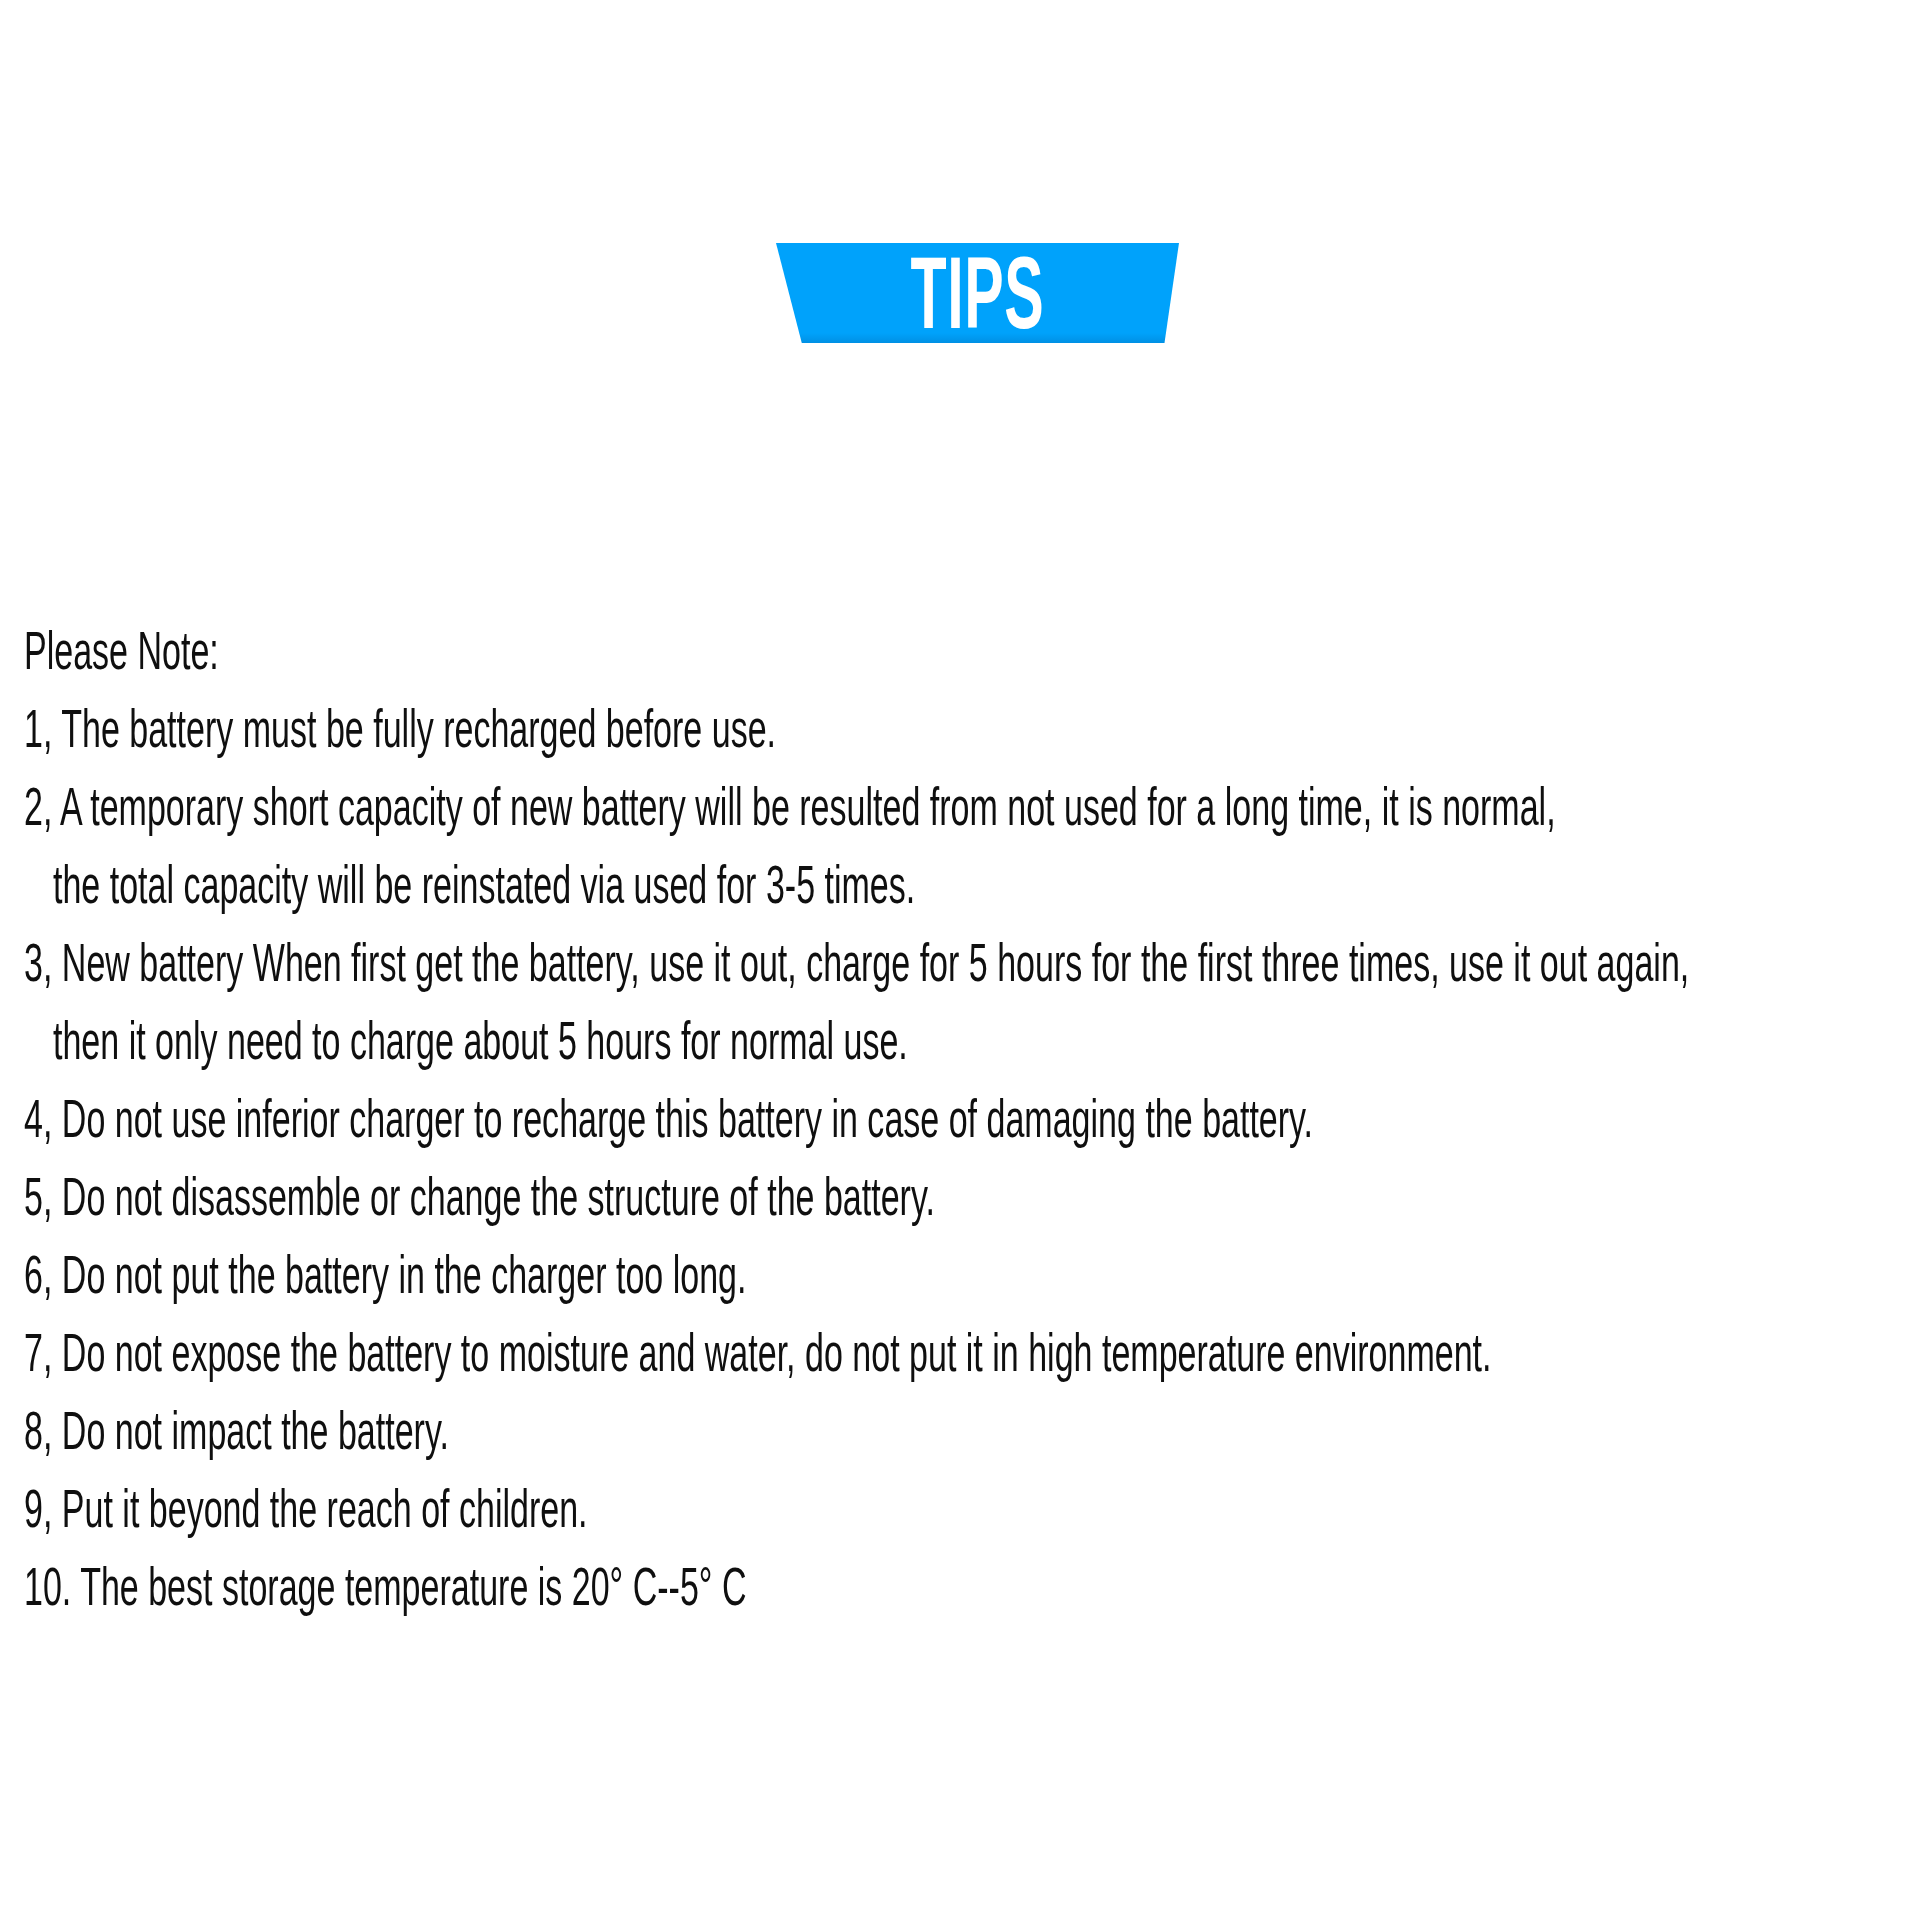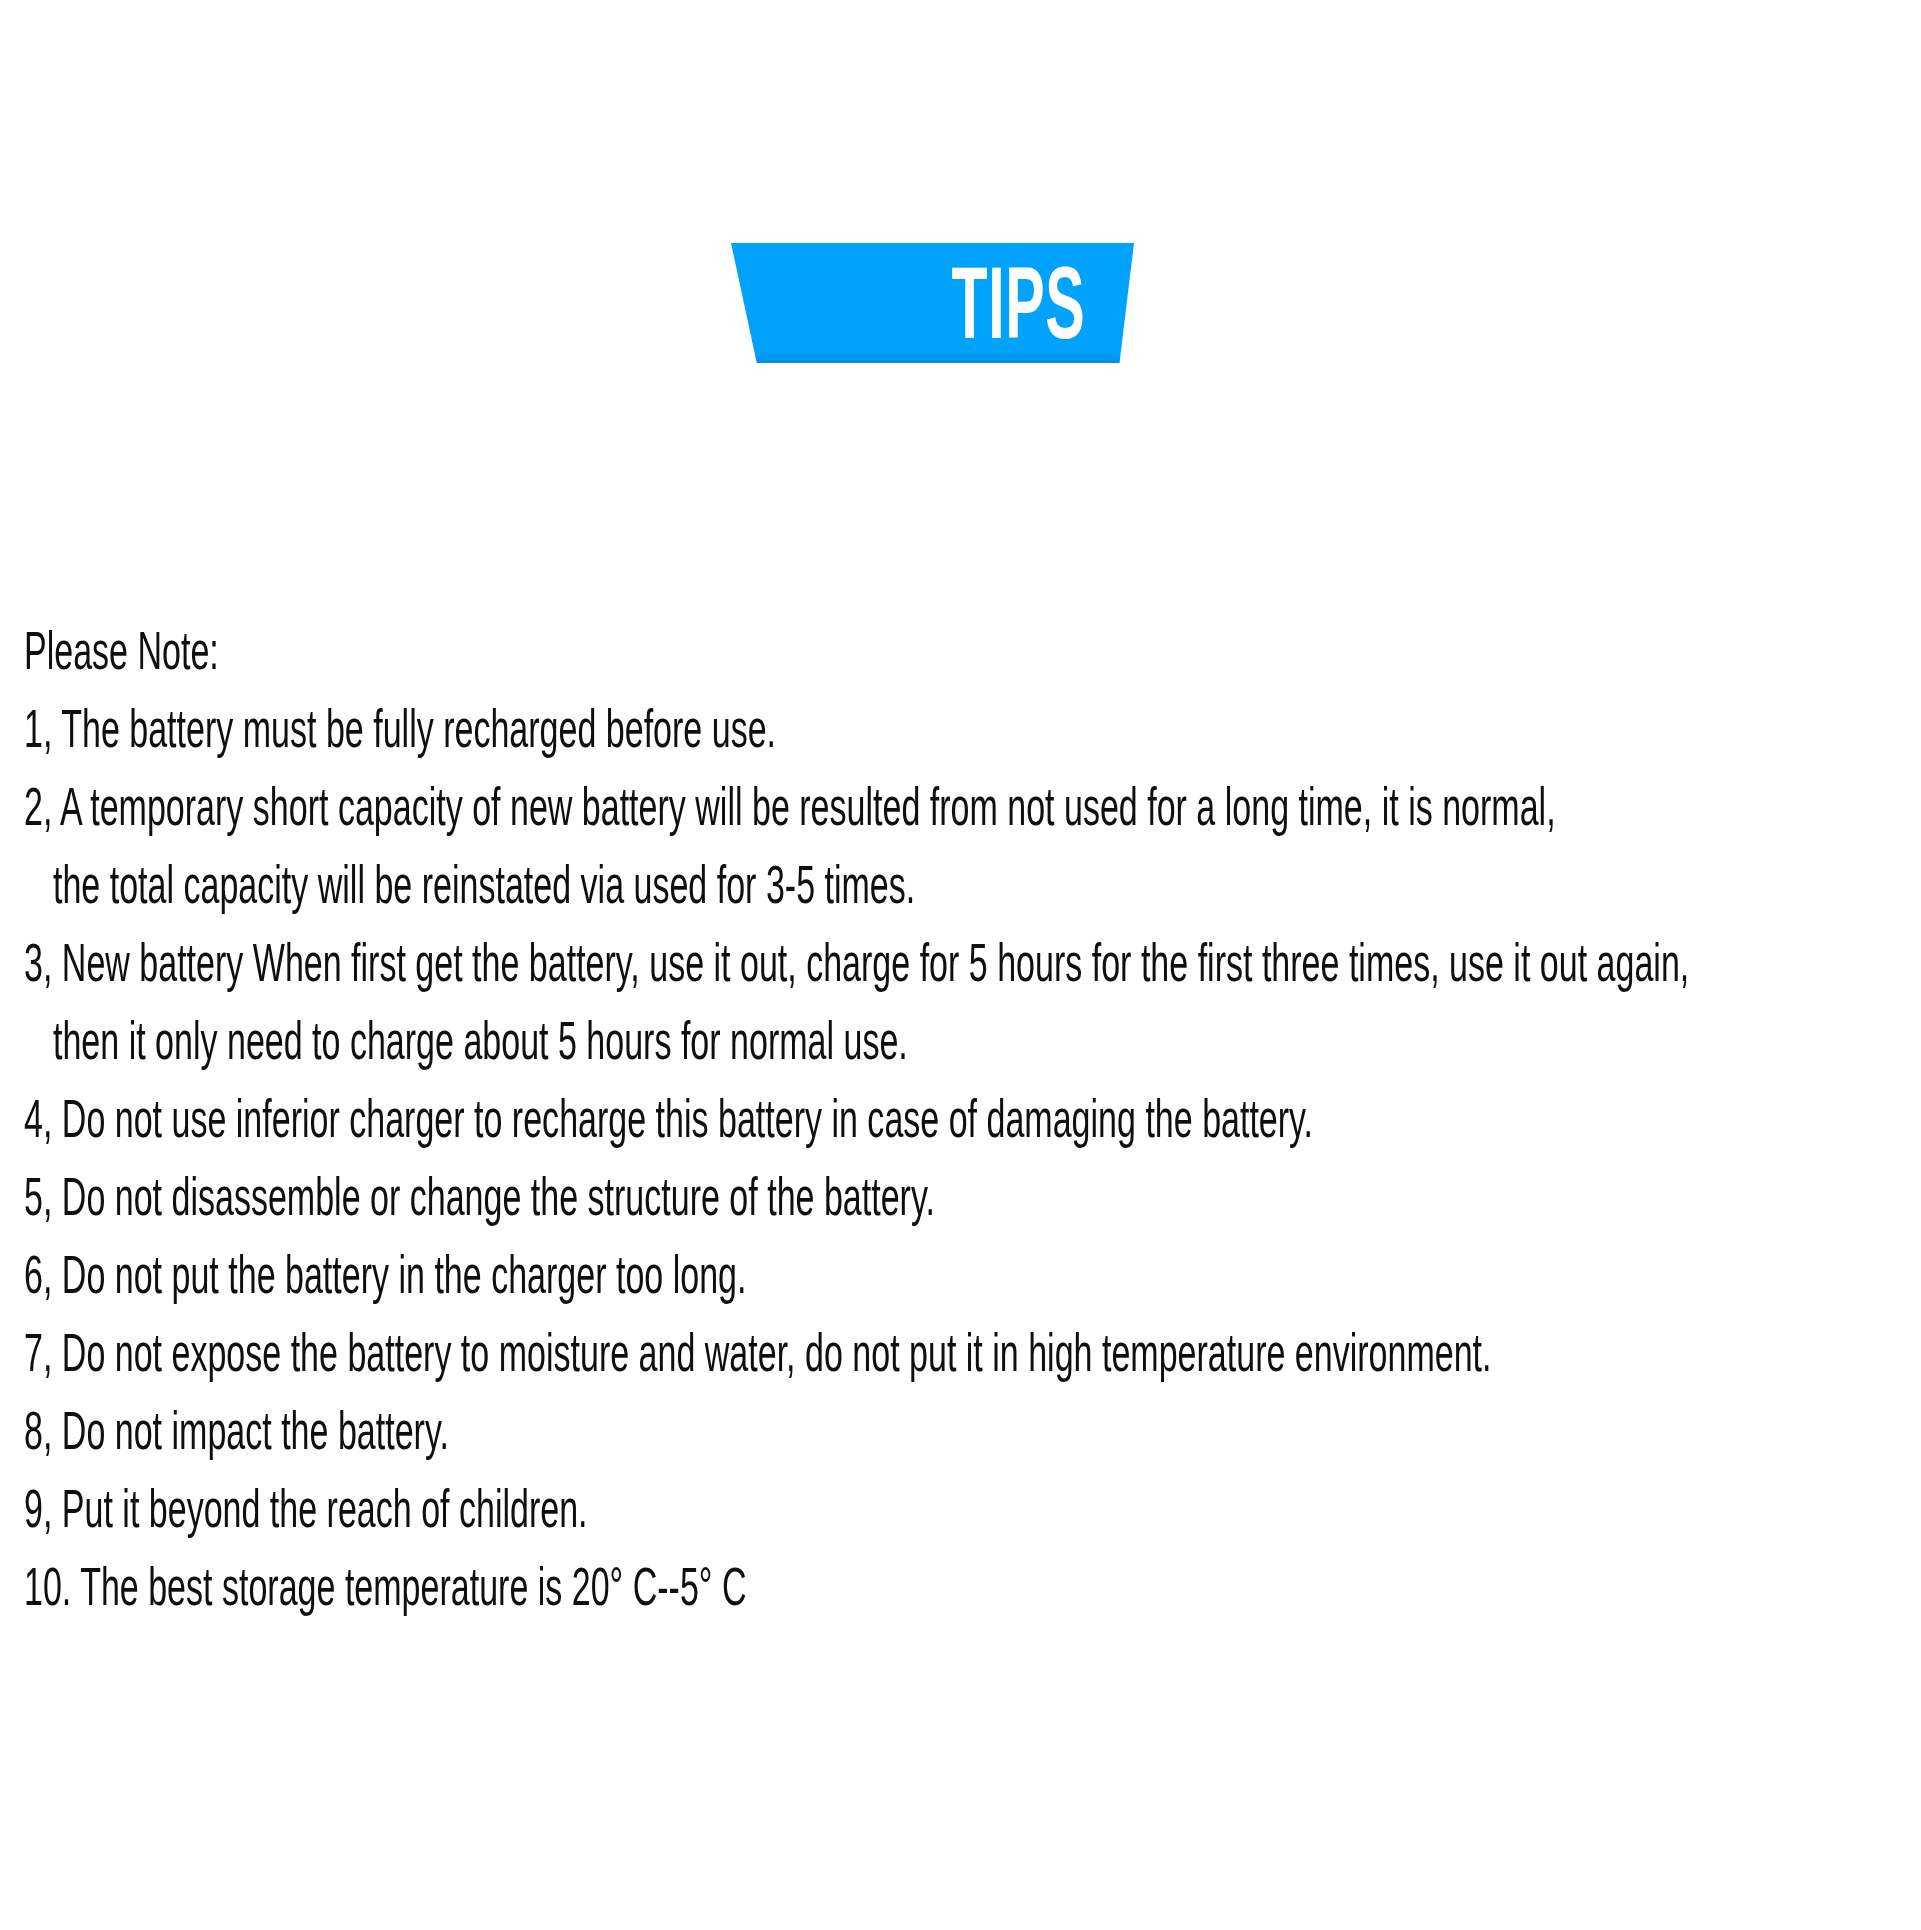--- a/index.html
+++ b/index.html
@@ -10,29 +10,29 @@
     width: 1921px;
     height: 1931px;
     background: #ffffff;
     font-family: "Liberation Sans", sans-serif;
     position: relative;
     overflow: hidden;
   }
   
   .banner {
     position: absolute;
-    left: 731px;
+    left: 776px;
     top: 243px;
     width: 403px;
-    height: 120px;
+    height: 100px;
     background: linear-gradient(#00a2fb, #00a2fb 90%, #0090e4);
     clip-path: polygon(0 0, 100% 0, 96.4% 100%, 6.4% 100%);
     display: flex;
     align-items: center;
-    justify-content: flex-end;
+    justify-content: center;
   }
   .banner-text {
     color: #ffffff;
     font-size: 102px;
     font-weight: 600;
     line-height: 1;
     letter-spacing: 1px;
     transform: scaleX(0.58);
     transform-origin: center center;
     white-space: nowrap;

